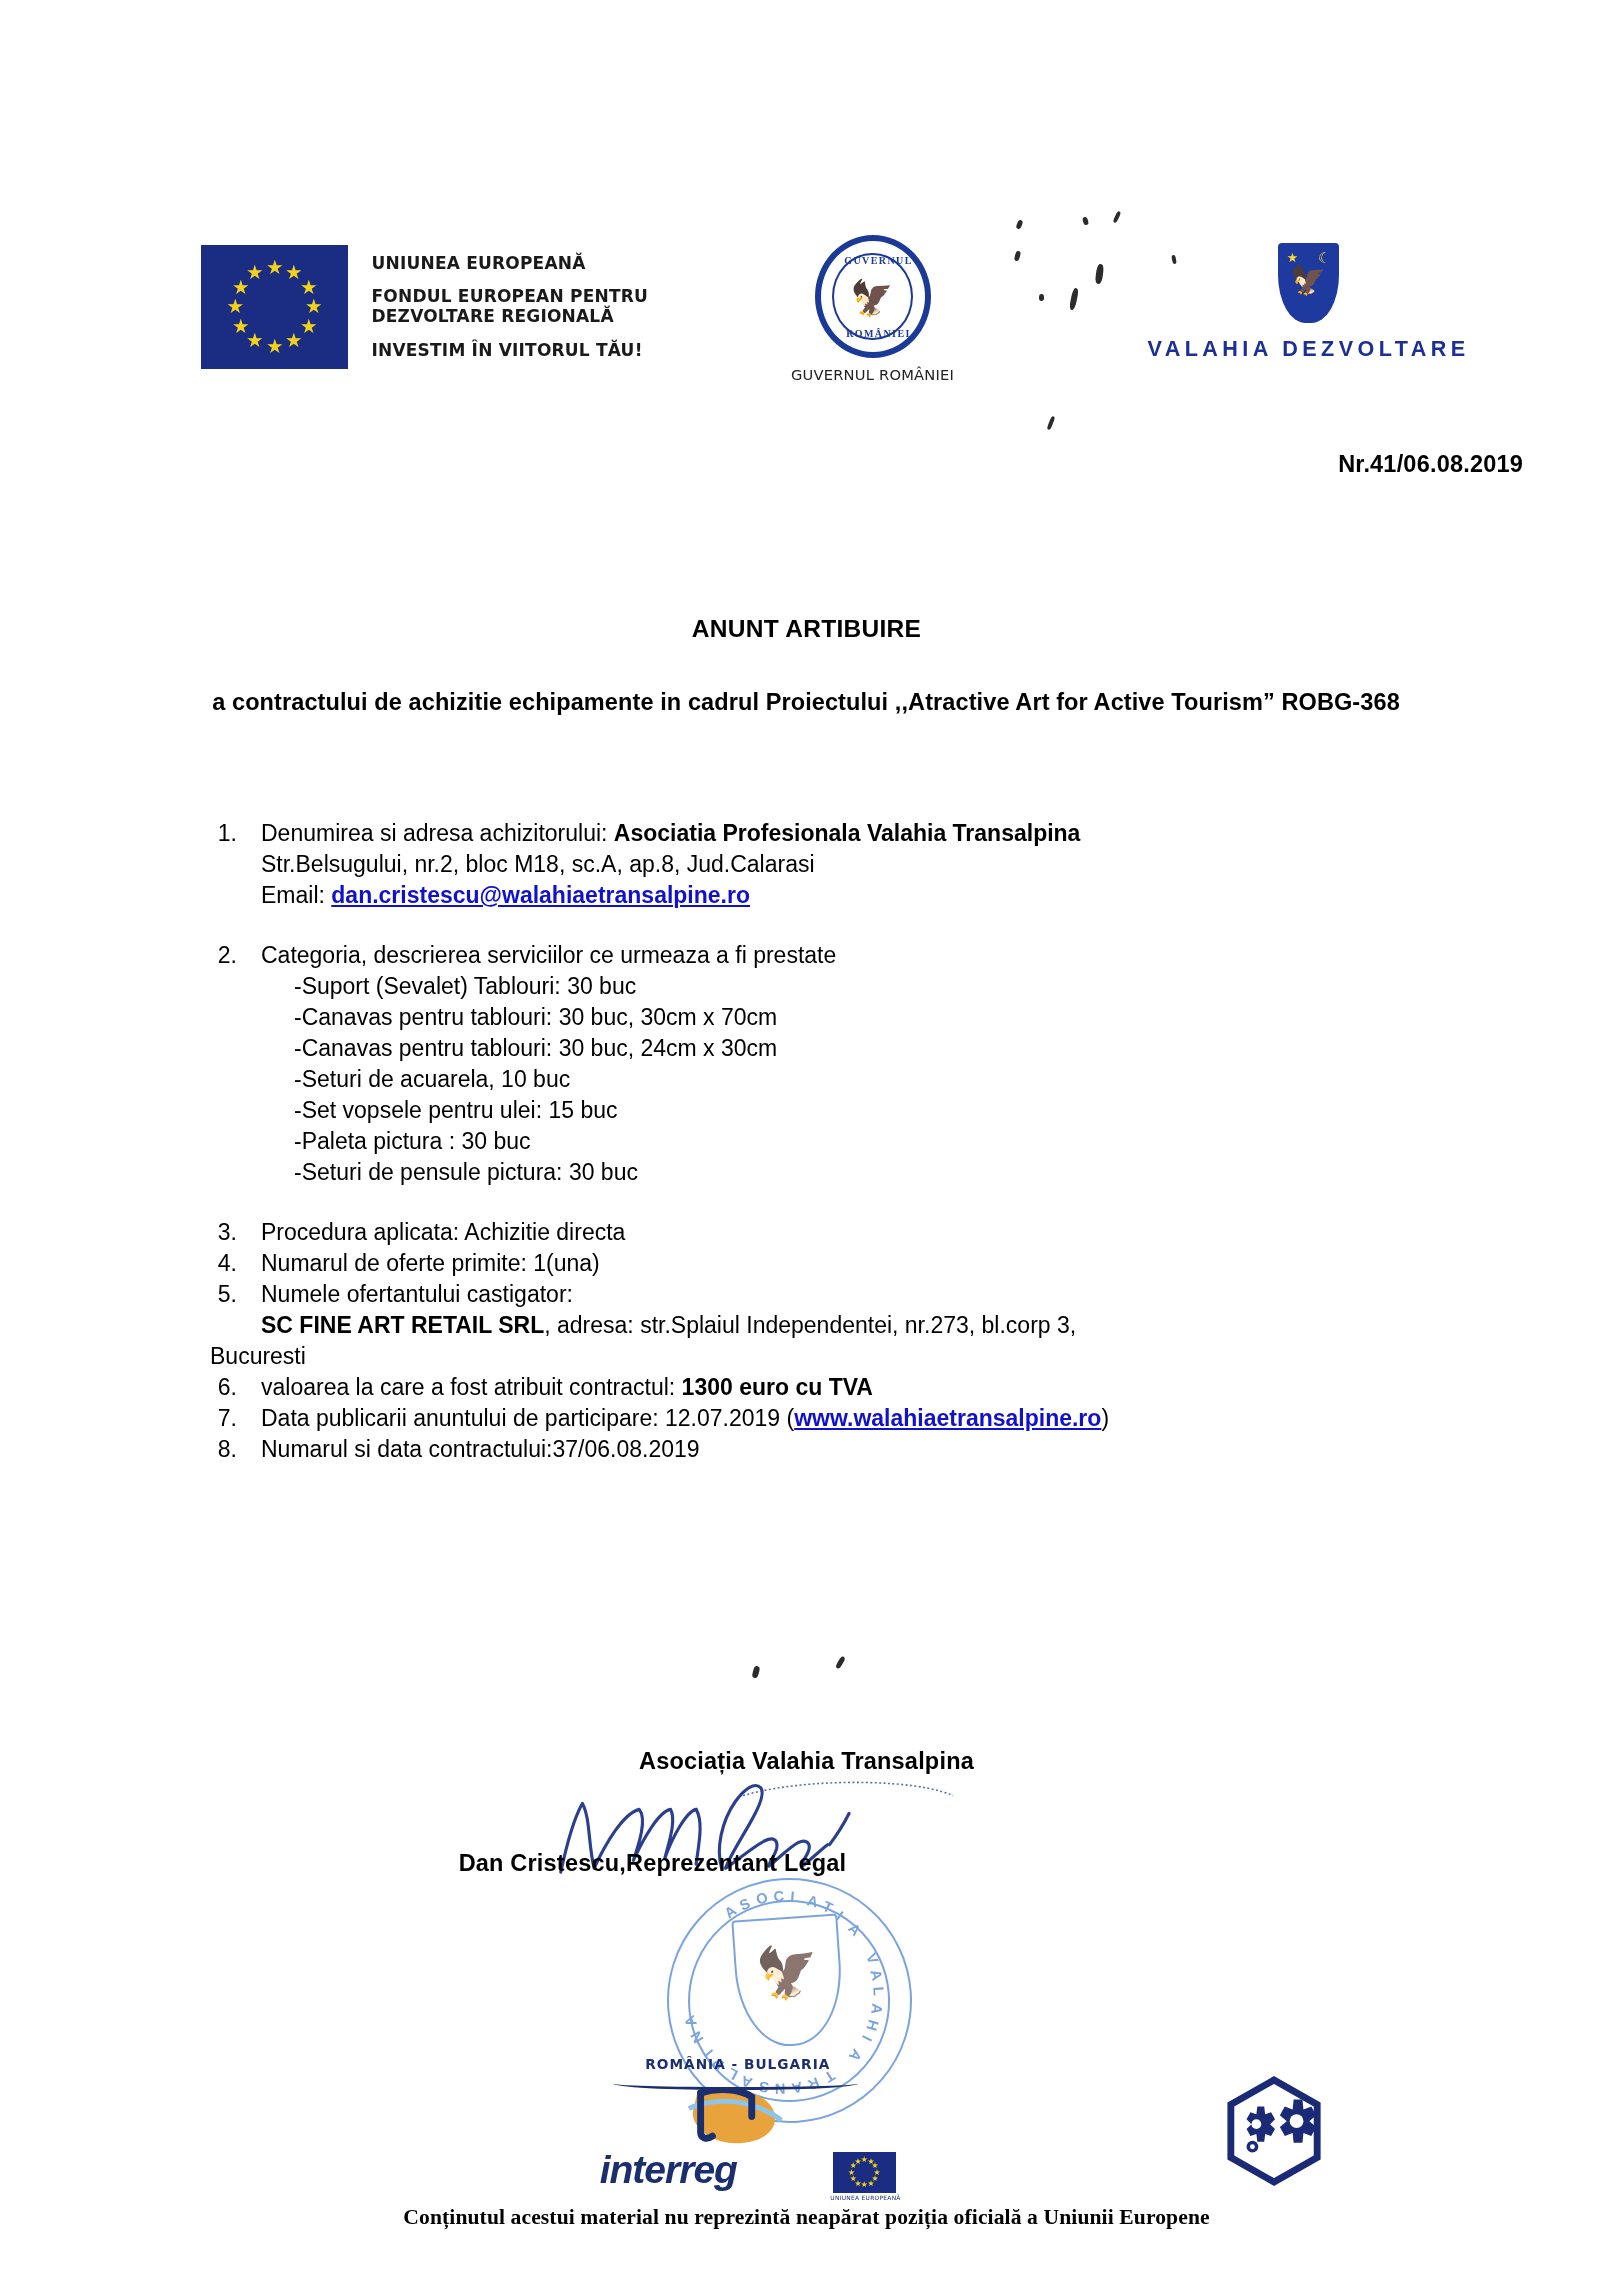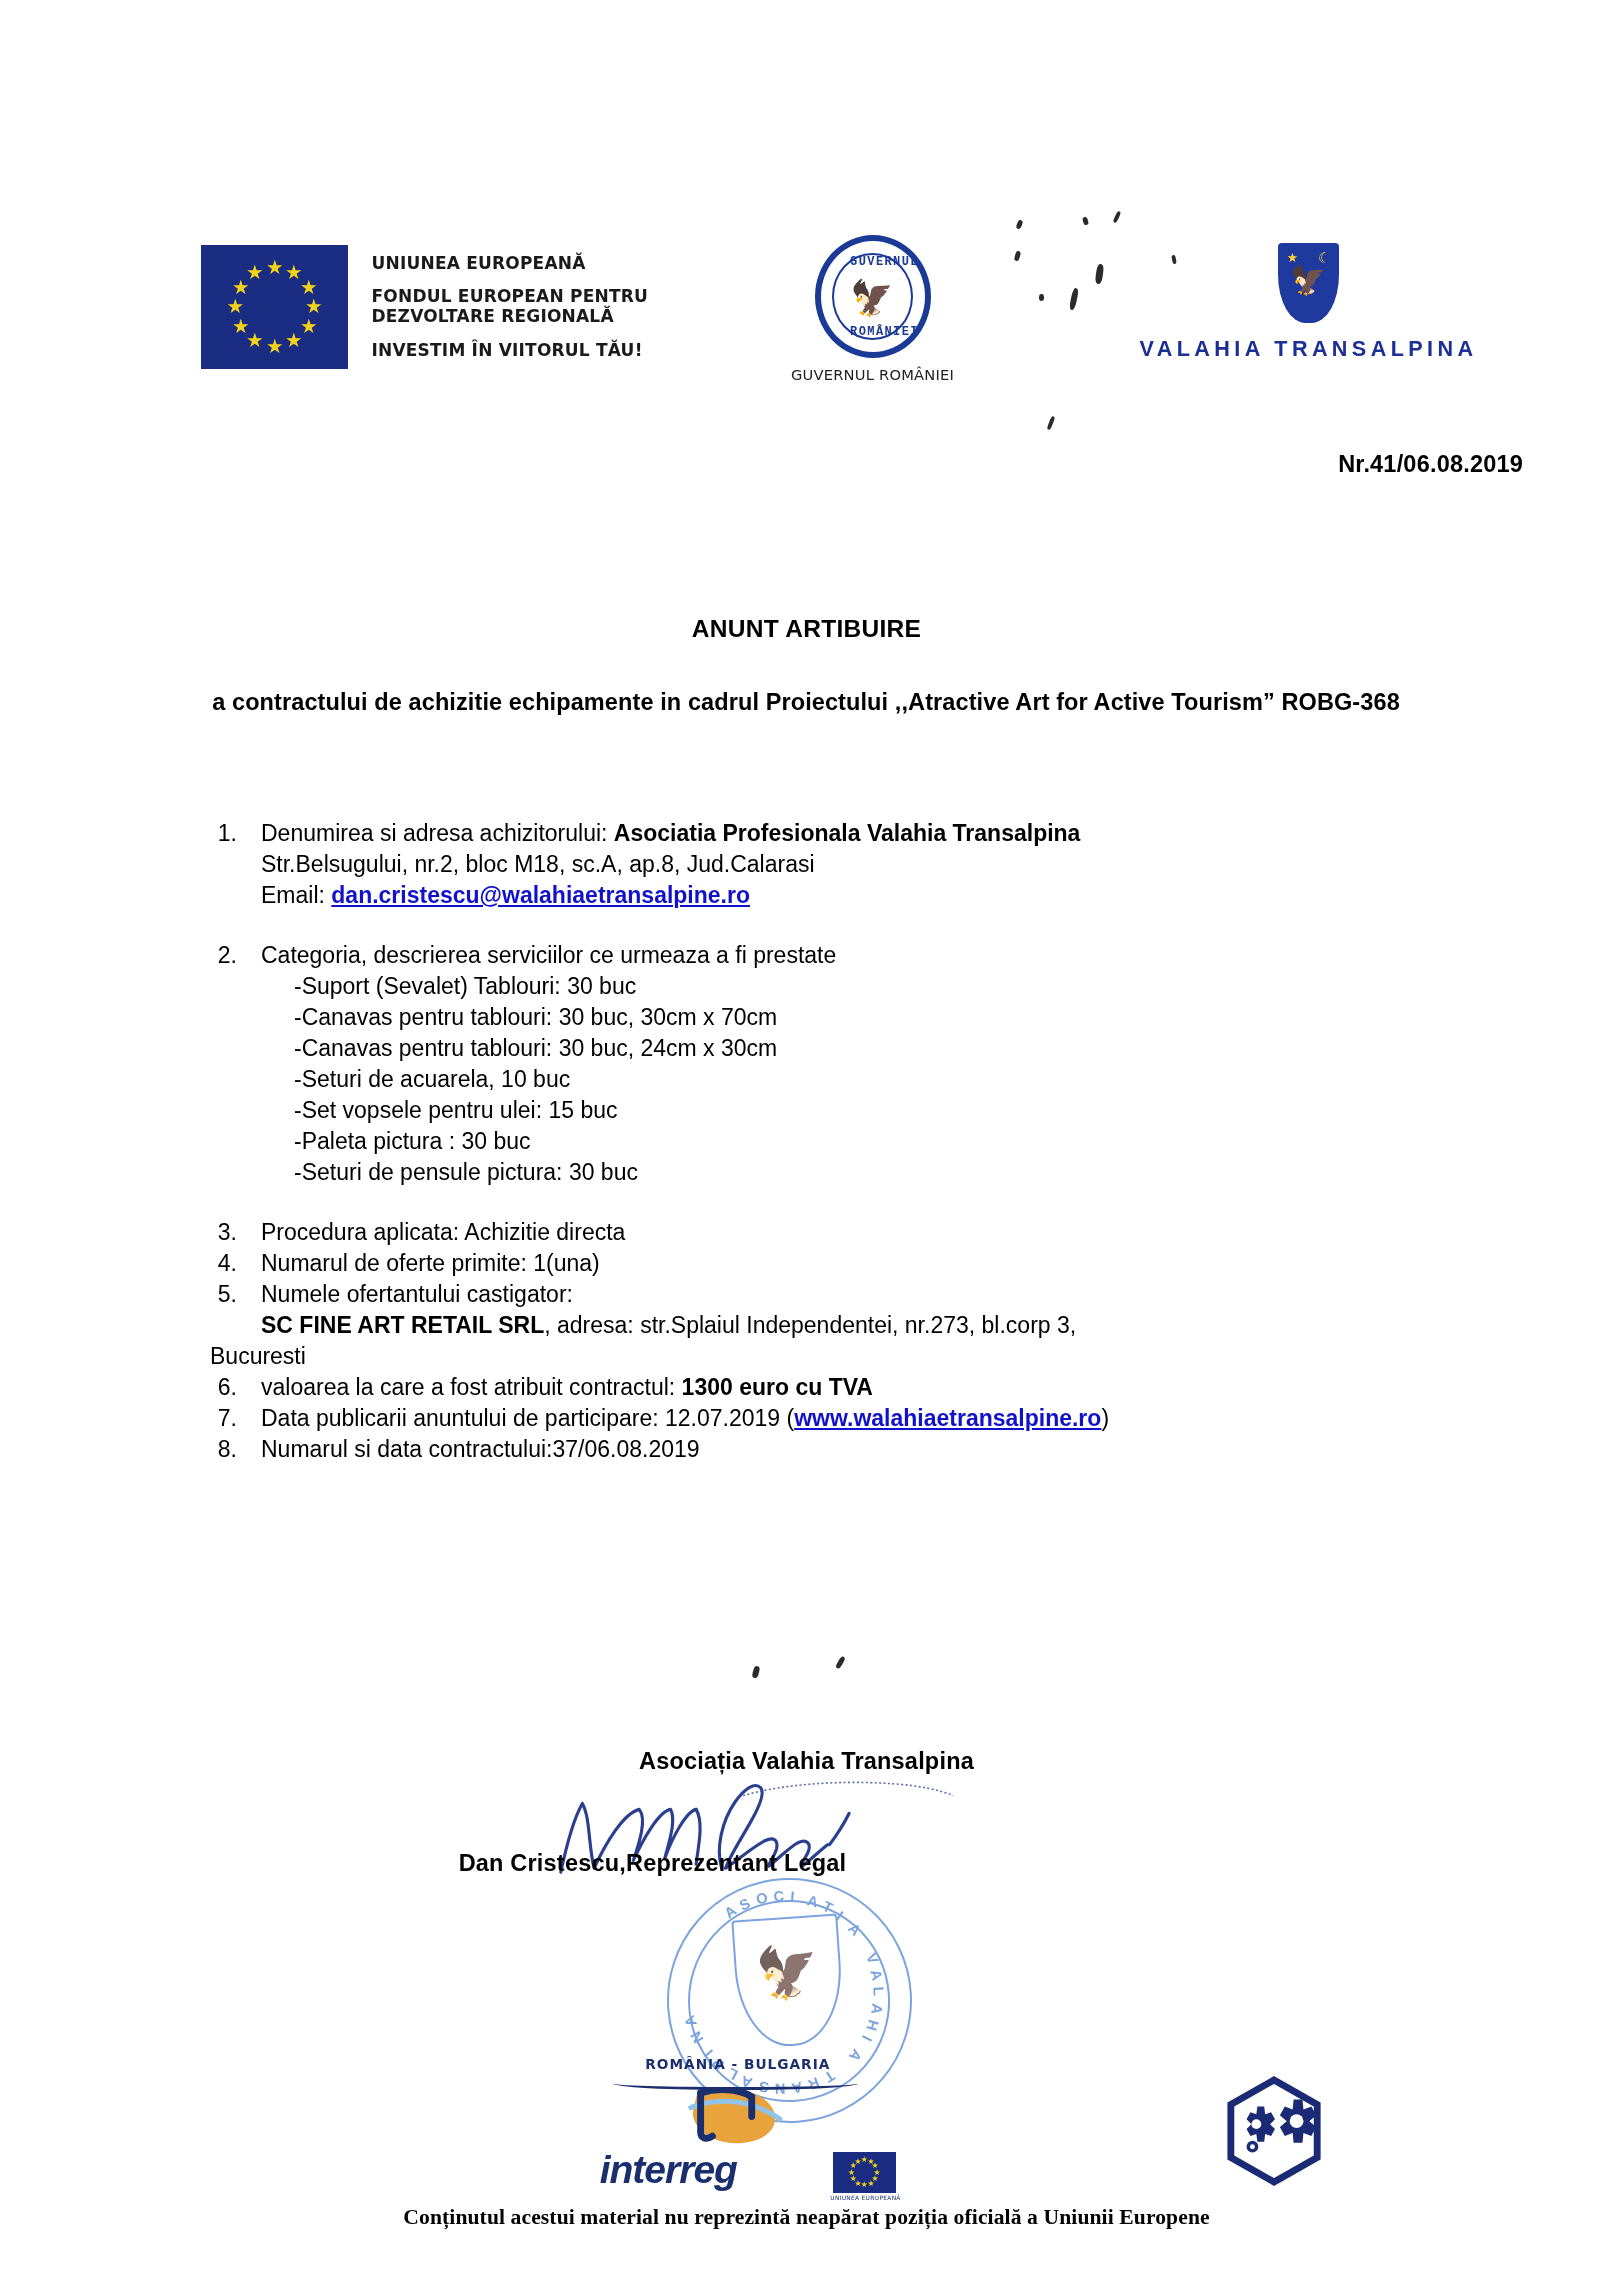--- a/index.html
+++ b/index.html
@@ -85,25 +85,25 @@
   .gov-seal::before {
     content: "";
     position: absolute;
     left: 11.8px; top: 11.8px; right: 11.8px; bottom: 11.8px;
     border-radius: 50%;
     border: 2px solid #1b3a95;
   }
   .gov-seal .ring-top,
   .gov-seal .ring-bottom {
     position: absolute;
-    left: 12px;
+    left: 6px;
     width: 100%;
     text-align: center;
-    font-family: Liberation Mono, monospace;
-    font-size: 12px;
+    font-family: Liberation Serif, serif;
+    font-size: 10px;
     font-weight: bold;
     color: #1b3a95;
     letter-spacing: 1.4px;
   }
   .gov-seal .ring-top { top: 13.7px; }
   .gov-seal .ring-bottom { bottom: 12.7px; }
   .gov-seal .eagle {
     position: absolute;
     left: 50%; top: 50%;
     transform: translate(-50%,-50%);
@@ -455,21 +455,21 @@
       </div>
       <div class="gov-caption">GUVERNUL ROMÂNIEI</div>
     </div>
 
     <div class="vt-block">
       <div class="vt-shield">
         <div class="vt-star">★</div>
         <div class="vt-moon">☾</div>
         <div class="vt-eagle">🦅</div>
       </div>
-      <div class="vt-title">VALAHIA TRANSALPINA</div>
+      <div class="vt-title">VALAHIA DEZVOLTARE</div>
     </div>
 
     <div class="ink-speck" style="left:1017px;top:-14.7px;width:4.9px;height:8.8px;transform:rotate(20deg);"></div>
     <div class="ink-speck" style="left:1083px;top:-17.6px;width:4.9px;height:7.8px;transform:rotate(-15deg);"></div>
     <div class="ink-speck" style="left:1115px;top:-24.5px;width:3.9px;height:11.8px;transform:rotate(25deg);"></div>
     <div class="ink-speck" style="left:1015px;top:15.7px;width:4.9px;height:9.8px;transform:rotate(15deg);"></div>
     <div class="ink-speck" style="left:1096px;top:29px;width:6.9px;height:19.6px;transform:rotate(8deg);"></div>
     <div class="ink-speck" style="left:1172px;top:19.6px;width:3.9px;height:8.8px;transform:rotate(-10deg);"></div>
     <div class="ink-speck" style="left:1039px;top:59px;width:4.9px;height:6.9px;"></div>
     <div class="ink-speck" style="left:1071px;top:53px;width:5.9px;height:21.6px;transform:rotate(12deg);"></div>

